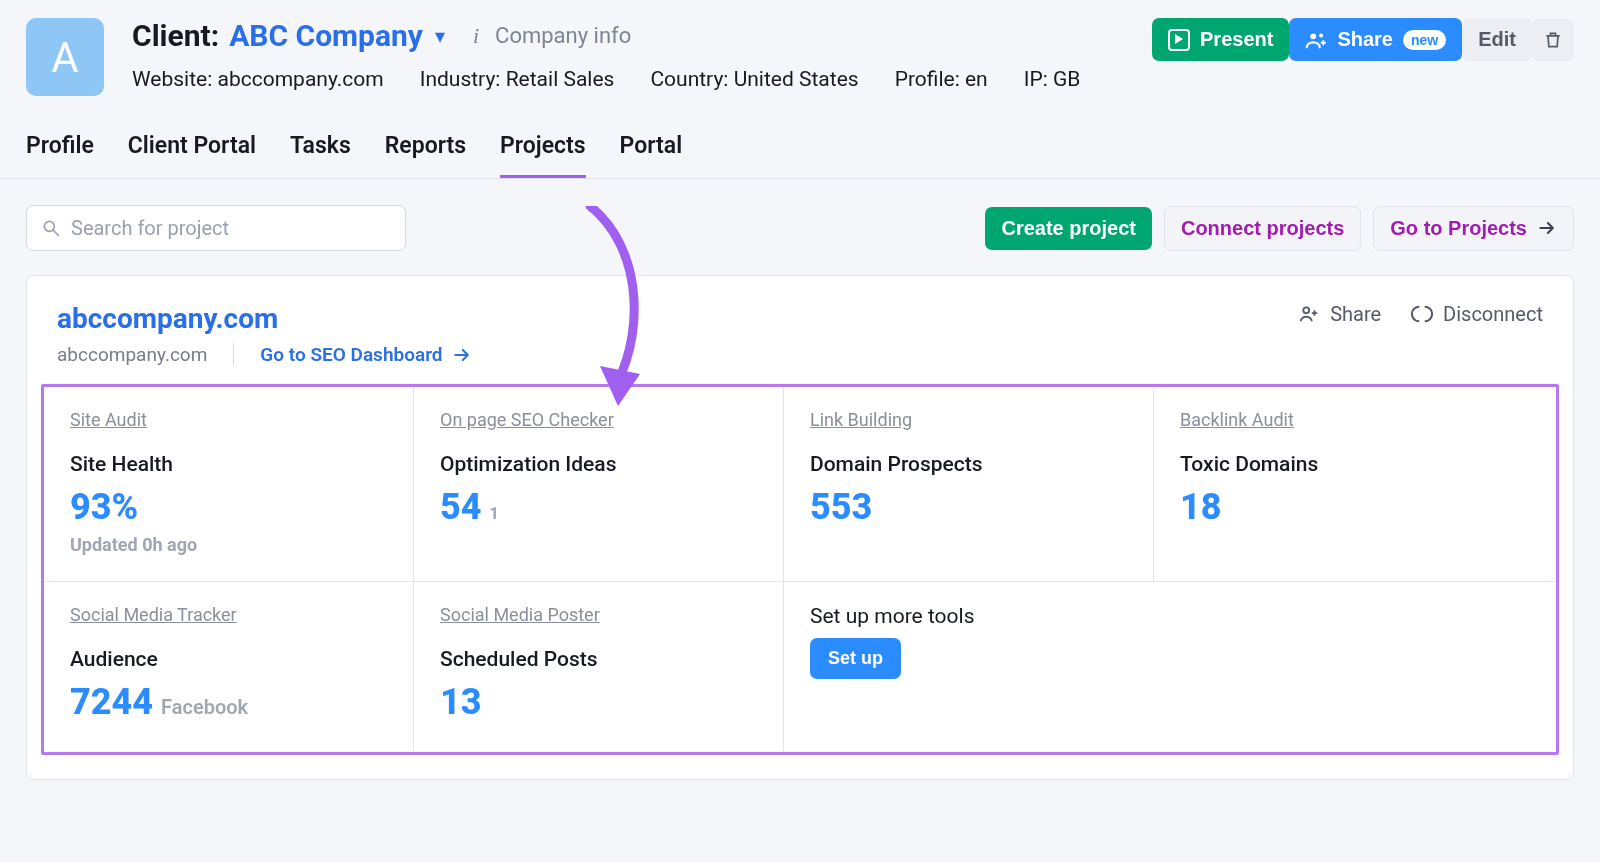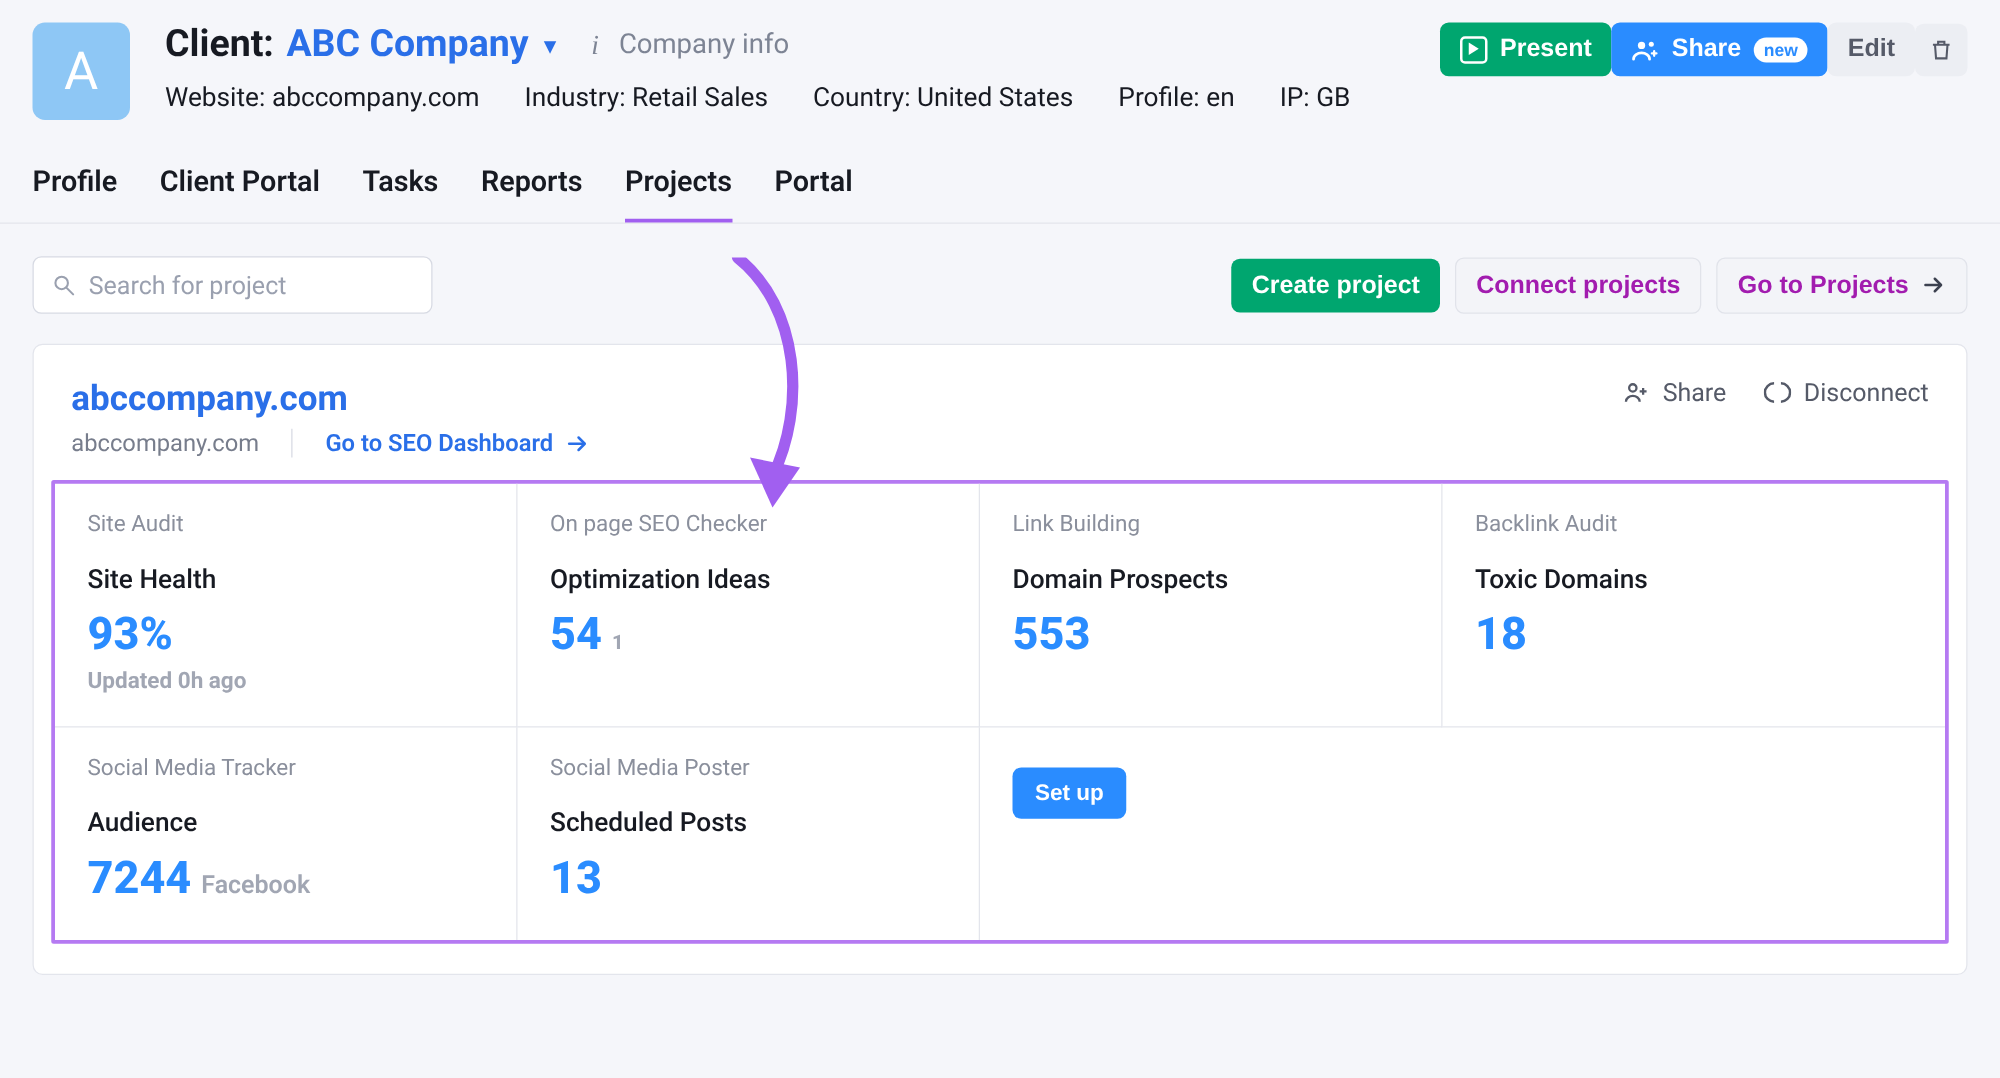--- a/index.html
+++ b/index.html
@@ -58,21 +58,21 @@
     font-size: 23px; font-weight: 600; color: #171a22; padding-bottom: 16px;
     cursor: pointer; border-bottom: 3px solid transparent;
   }
   .tab.active { border-bottom-color: #a15ff0; }
   .toolbar {
     display: flex; align-items: center; padding: 26px 26px 0 26px; gap: 12px;
   }
   .search {
     display: flex; align-items: center; gap: 10px;
     border: 1px solid #d7dae3; border-radius: 7px; background: #fff;
-    padding: 10px 14px; width: 320px; color: #9aa0af; font-size: 20px;
+    padding: 10px 14px; width: 380px; color: #9aa0af; font-size: 20px;
   }
   .search svg { width: 20px; height: 20px; fill: #9aa0af; }
   .spacer { flex: 1; }
   .btn-outline {
     background: #f3f4f8; color: #a21caf; font-weight: 600;
     border: 1px solid #e1e3ea;
   }
   .btn-outline svg { width: 20px; height: 20px; }
   .project-card {
     margin: 24px 26px 0 26px; background: #fff; border: 1px solid #e3e5ec;
@@ -87,21 +87,21 @@
   .proj-actions .act { display:inline-flex; gap:10px; align-items:center; cursor:pointer;}
   .widgets {
     display: grid; grid-template-columns: 370px 370px 370px 1fr;
     border: 3px solid #b57af2; margin: 0 14px 24px 14px; border-radius: 2px;
   }
   .widget { border-right: 1px solid #e3e5ec; border-bottom:1px solid #e3e5ec; padding: 22px 26px 26px 26px; min-height: 170px;}
   .widget:nth-child(4) { border-right:none;}
   .widget:nth-child(5){}
   .widget:nth-child(6){}
   .widget.row2{border-bottom:none;}
-  .w-over { color:#8a8f9c; font-size:18px; }
+  .w-over { color:#8a8f9c; font-size:18px;text-decoration:underline; }
   .w-title { font-size:21px; color:#171a22; margin-top:22px; font-weight:500;}
   .w-value { font-size:36px; font-weight:800; color:#2a8cff; margin-top:10px; display:inline-flex; align-items:baseline; gap:8px;}
   .w-sub { color:#a1a6b3; font-size:18px; margin-top:6px;font-weight:bold;}
   .w-note { color:#a1a6b3; font-size:20px; font-weight:600;}
   .w-small { color:#a1a6b3; font-size:16px;}
   .btn-setup {
     background:#2a8cff; color:#fff; font-weight:700; font-size:18px;
     padding:10px 18px; border-radius:7px; border:none; margin-top:10px; cursor:pointer;
   }
   .more-title{font-size:21px;color:#171a22;}
@@ -257,16 +257,17 @@
         <span>7244</span>
         <span class="w-note">Facebook</span>
       </div>
     </div>
     <div class="widget row2">
       <div class="w-over">Social Media Poster</div>
       <div class="w-title">Scheduled Posts</div>
       <div class="w-value">13</div>
     </div>
     <div class="widget row2" style="grid-column: span 2; border-right:none;">
+      <div class="more-title">Set up more tools</div>
       <button class="btn-setup">Set up</button>
     </div>
   </div>
 </div>
 
 </body></html>

